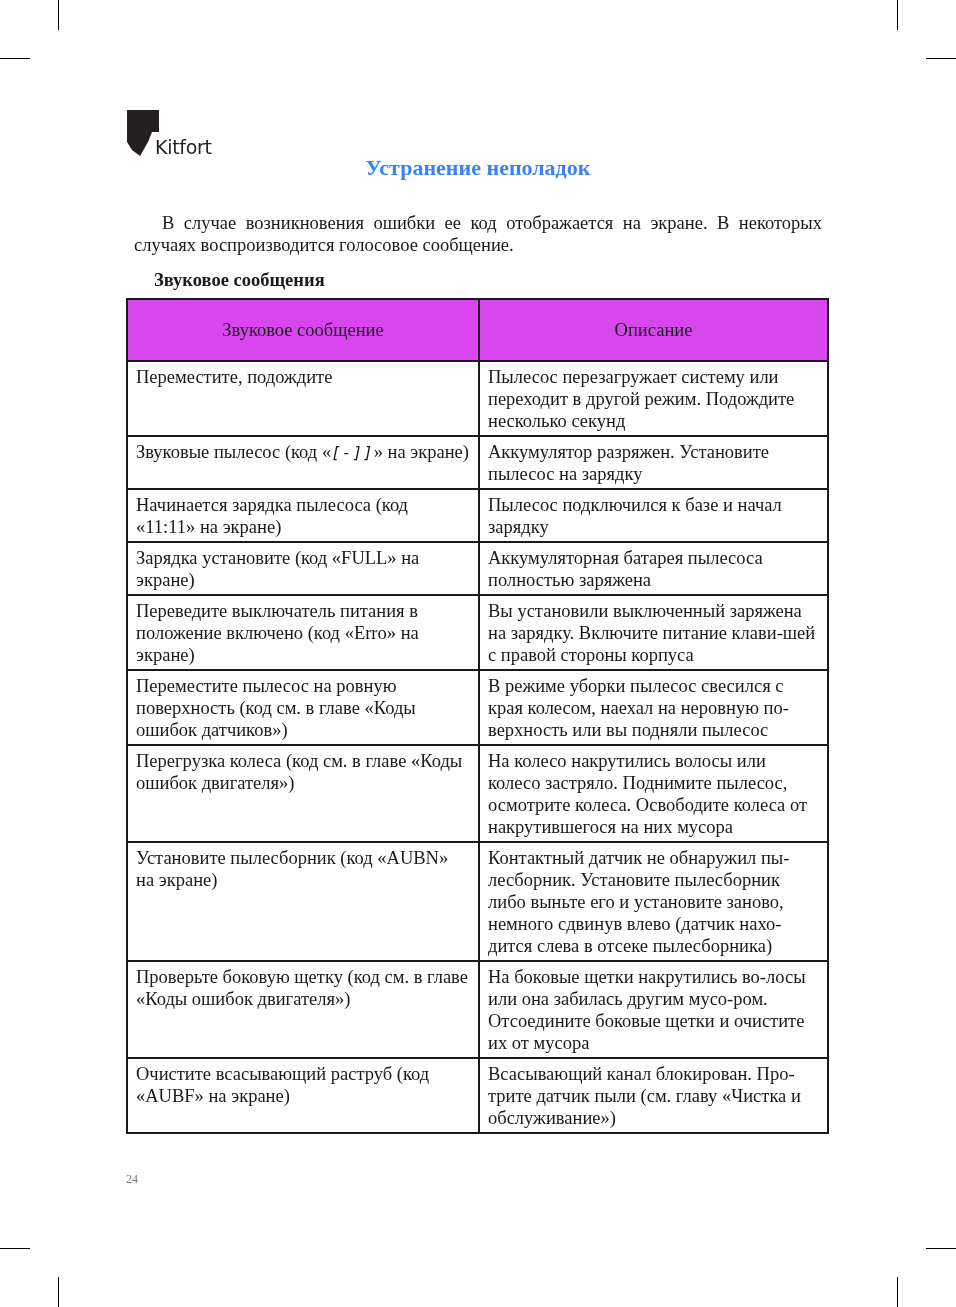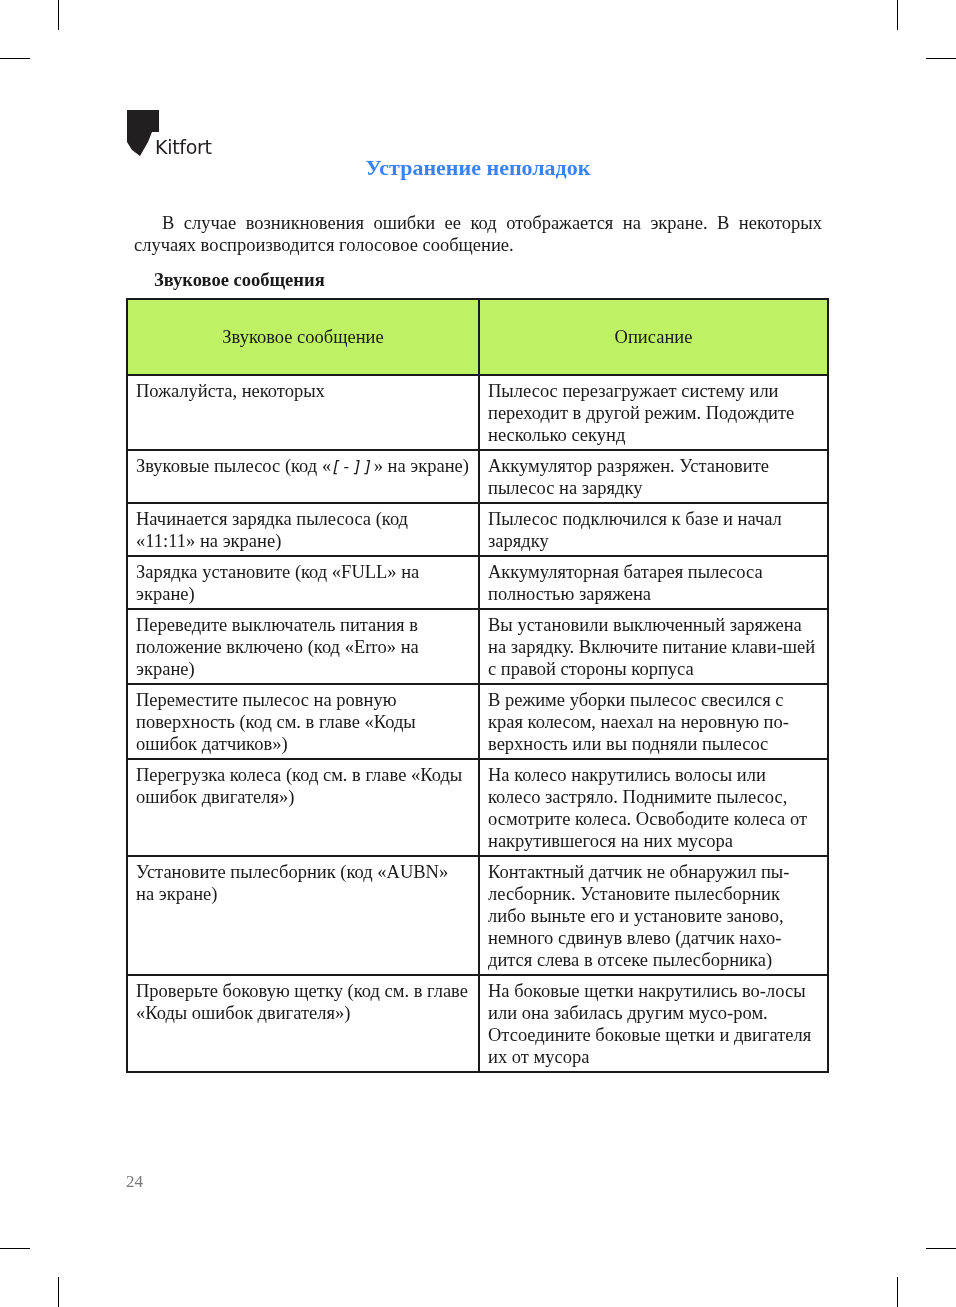--- a/index.html
+++ b/index.html
@@ -11,25 +11,25 @@
                font-weight: normal; font-size: 19px; color: #231f20; letter-spacing: -0.3px; }
   .title { position: absolute; left: 0; width: 956px; top: 155px; text-align: center;
            font-weight: bold; font-size: 22px; color: #3b82f6; }
   .intro { position: absolute; left: 126px; top: 204px; width: 704px; font-size: 18.5px;
            line-height: 22px; text-align: justify; }
   .intro p { margin: 8px; text-indent: 28px; }
   .section-heading { position: absolute; left: 154px; top: 270px; font-weight: bold; font-size: 18.5px; }
   table.msgs { position: absolute; left: 126px; top: 298px; width: 703px; border-collapse: collapse;
                font-size: 18.5px; line-height: 22px; }
   table.msgs th, table.msgs td { border: 2px solid #1a1a1a; vertical-align: top; }
-  table.msgs th { background: #bef264; font-weight: normal; height: 44px; vertical-align: middle; padding: 15px 8px; }
+  table.msgs th { background: #d946ef; font-weight: normal; height: 44px; vertical-align: middle; padding: 8px 8px; }
   table.msgs td { padding: 4px 8px 3px 8px; }
   table.msgs td.c1 { width: 334px; }
   .code-glyph { font-family: "DejaVu Sans Mono", monospace; font-style: italic; font-size: 16px; letter-spacing: 1px; }
-  .page-num { position: absolute; left: 126px; top: 1172px; font-size: 17px; color: #777; }
+  .page-num { position: absolute; left: 126px; top: 1172px; font-size: 12px; color: #777; }
 </style>
 </head>
 <body>
 
 <div class="crop" style="left:58px;top:0;width:1px;height:30px;"></div>
 <div class="crop" style="left:897px;top:0;width:1px;height:30px;"></div>
 <div class="crop" style="left:0;top:58px;width:30px;height:1px;"></div>
 <div class="crop" style="left:926px;top:58px;width:30px;height:1px;"></div>
 <div class="crop" style="left:0;top:1248px;width:30px;height:1px;"></div>
 <div class="crop" style="left:926px;top:1248px;width:30px;height:1px;"></div>
@@ -53,21 +53,21 @@
 
 <table class="msgs">
   <thead>
     <tr>
       <th>Звуковое сообщение</th>
       <th>Описание</th>
     </tr>
   </thead>
   <tbody>
     <tr style="height:74px;">
-      <td class="c1">Пожалуйста, некоторых</td>
+      <td class="c1">Переместите, подождите</td>
       <td>Пылесос перезагружает систему или переходит в другой режим. Подождите несколько секунд</td>
     </tr>
     <tr>
       <td class="c1"><span>Звуковые пылесос (код «</span><span class="code-glyph">[-]]</span><span>» на экране)</span></td>
       <td>Аккумулятор разряжен. Установите пылесос на зарядку</td>
     </tr>
     <tr>
       <td class="c1">Начинается зарядка пылесоса (код «11:11» на экране)</td>
       <td>Пылесос подключился к базе и начал зарядку</td>
     </tr>
@@ -86,18 +86,22 @@
     <tr>
       <td class="c1">Перегрузка колеса (код см. в главе «Коды ошибок двигателя»)</td>
       <td>На колесо накрутились волосы или колесо застряло. Поднимите пылесос, осмотрите колеса. Освободите колеса от накрутившегося на них мусора</td>
     </tr>
     <tr>
       <td class="c1">Установите пылесборник (код «AUBN» на экране)</td>
       <td>Контактный датчик не обнаружил пы-лесборник. Установите пылесборник либо выньте его и установите заново, немного сдвинув влево (датчик нахо-дится слева в отсеке пылесборника)</td>
     </tr>
     <tr>
       <td class="c1">Проверьте боковую щетку (код см. в главе «Коды ошибок двигателя»)</td>
-      <td>На боковые щетки накрутились во-лосы или она забилась другим мусо-ром. Отсоедините  боковые щетки и двигателя их от мусора</td>
+      <td>На боковые щетки накрутились во-лосы или она забилась другим мусо-ром. Отсоедините  боковые щетки и очистите их от мусора</td>
+    </tr>
+    <tr>
+      <td class="c1">Очистите всасывающий раструб (код «AUBF» на экране)</td>
+      <td>Всасывающий канал блокирован. Про-трите датчик пыли (см. главу «Чистка и обслуживание»)</td>
     </tr>
   </tbody>
 </table>
 
 <div class="page-num">24</div>
 
 </body></html>

